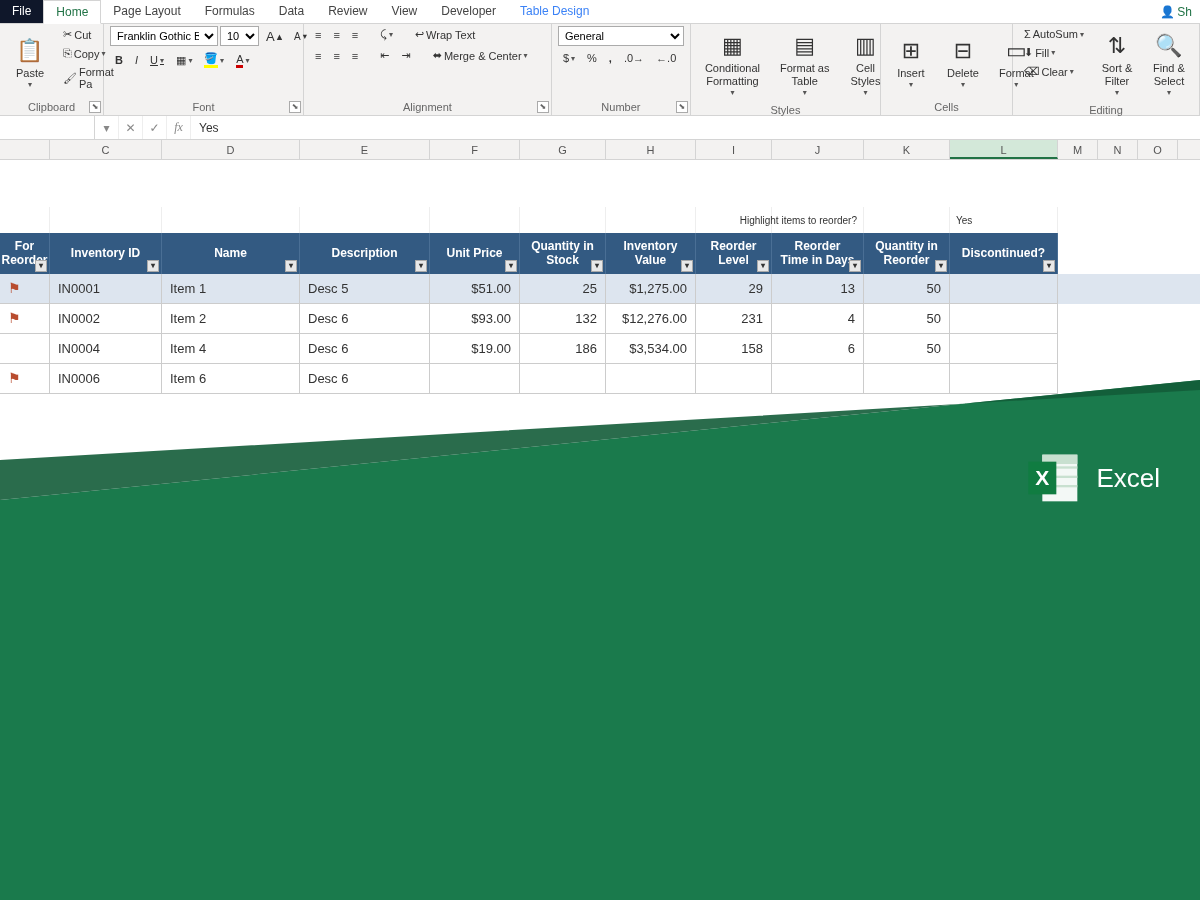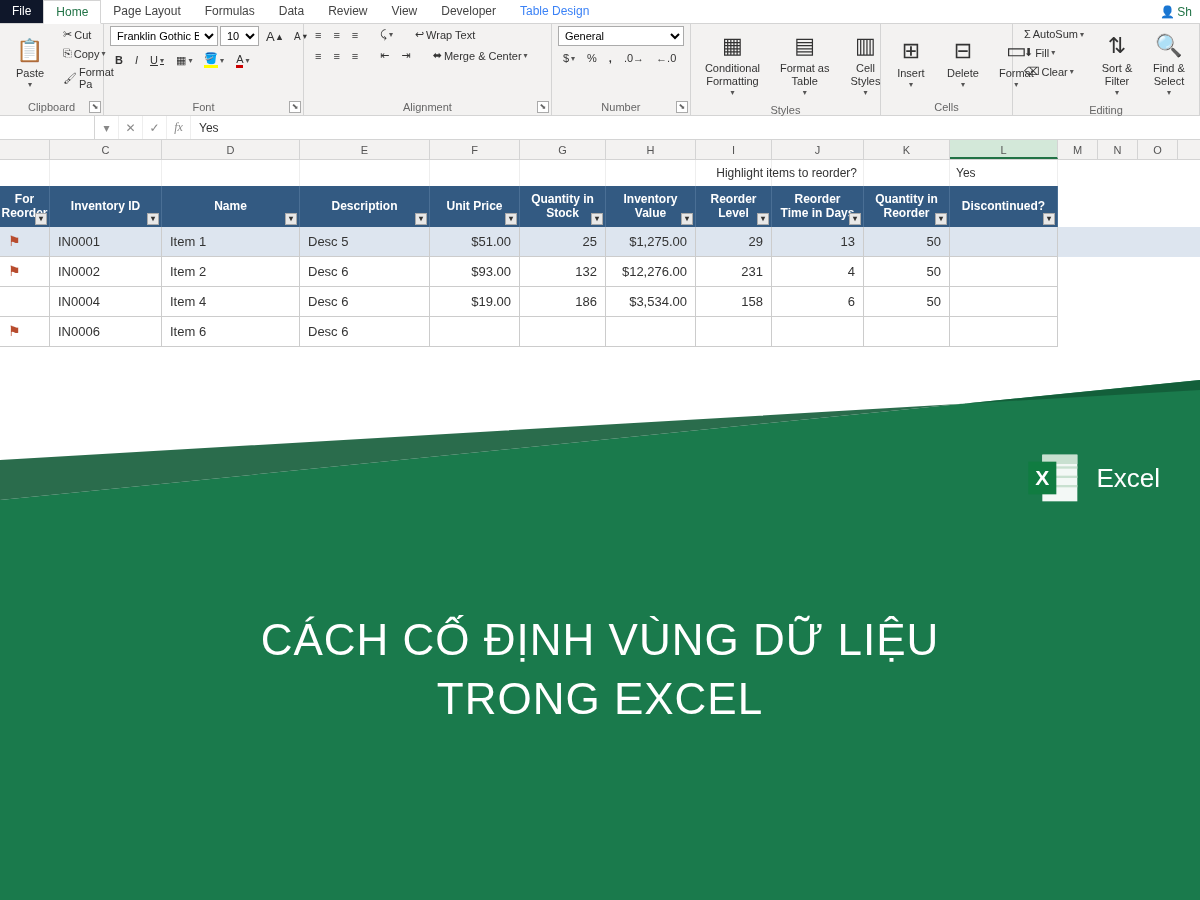--- a/index.html
+++ b/index.html
@@ -34,21 +34,21 @@
 .fx { font-style: italic; font-family: "Times New Roman", serif; }
 .formula-input { flex: 1; padding: 2px 8px; }
 
 
 .col-headers { display: flex; height: 20px; border-bottom: 1px solid #d4d4d4; background:#f3f2f1;}
 .col-h { border-right: 1px solid #d4d4d4; text-align: center; font-size: 11px; color: #555; line-height: 20px; }
 .col-h.selected { background:#d3e8d9; border-bottom:2px solid #217346;}
 
 
 .sheet { position: relative; }
-.highlight-row { display:flex; height:26px; align-items:center; font-size:12px;}
+.highlight-row { display:flex; height:26px; align-items:center; font-size:10px;margin-top:47px;}
 .highlight-row > div { border-right:1px solid #eee; height:100%; display:flex; align-items:center; padding:0 6px;}
 
 .table { display: flex; flex-direction: column; font-size: 13px; }
 .thead, .trow { display: flex; }
 .th { background: #335a82; color: #fff; font-weight: 600; display: flex; align-items: center; justify-content: center; text-align: center; padding: 6px 4px; border-right: 1px solid #4a6f95; position: relative; font-size:12px; line-height:1.2;}
 .th .filter { position: absolute; right: 2px; bottom: 2px; width: 12px; height: 12px; background: #e8e8e8; border:1px solid #aaa; font-size:8px; display:flex; align-items:center; justify-content:center; color:#333;}
 .td { border-right: 1px solid #ccc; border-bottom: 1px solid #ccc; padding: 6px 8px; display: flex; align-items: center; height: 30px; }
 .trow.band { background: #dde5ef; }
 .num { justify-content: flex-end; }
 .flag { color: #b84c2e; font-size: 14px; }
@@ -436,16 +436,14 @@
             <rect x="14" y="4" width="30" height="8" fill="#c8e0d0"></rect>
             <rect x="14" y="14" width="30" height="2" fill="#c8e0d0"></rect>
             <rect x="14" y="22" width="30" height="2" fill="#c8e0d0"></rect>
             <rect x="14" y="30" width="30" height="2" fill="#c8e0d0"></rect>
             <rect x="2" y="10" width="24" height="28" fill="#107c41"></rect>
             <text x="14" y="30" text-anchor="middle" fill="#fff" font-size="18" font-weight="bold" font-family="Arial">X</text>
           </svg>
       </div>
       <span>Excel</span>
     </div>
-    <div class="title-text" style="white-space:pre-line">CÁCH CỐ ĐỊNH VÙNG DỮ LIỆU
-TRONG EXCEL</div>
   </div>
 </div>
 
 </body></html>

